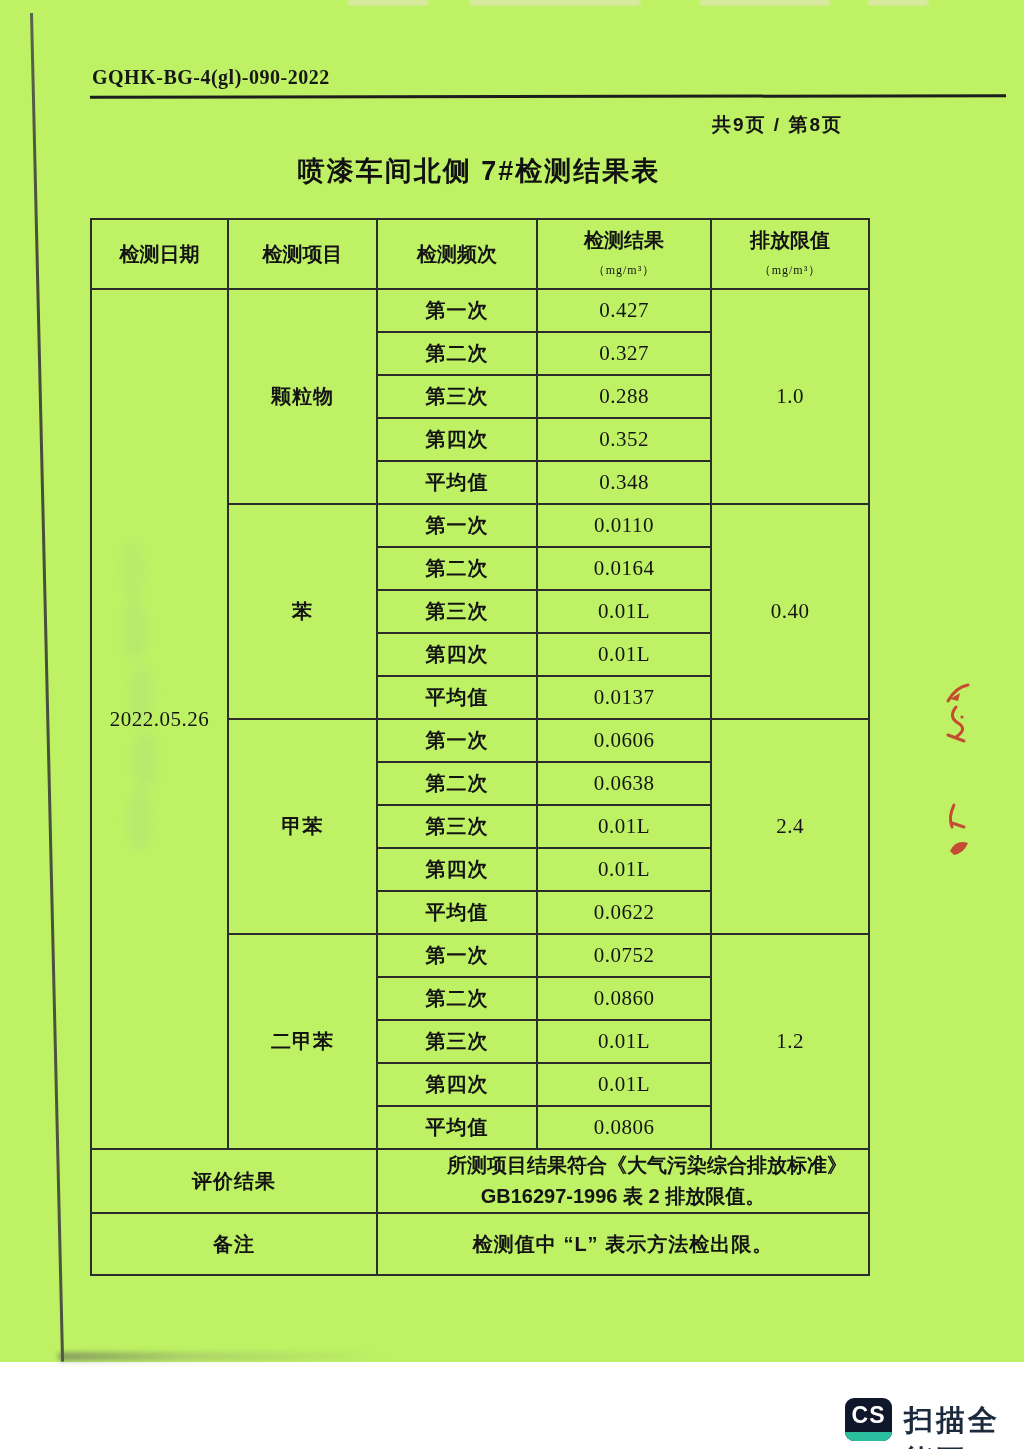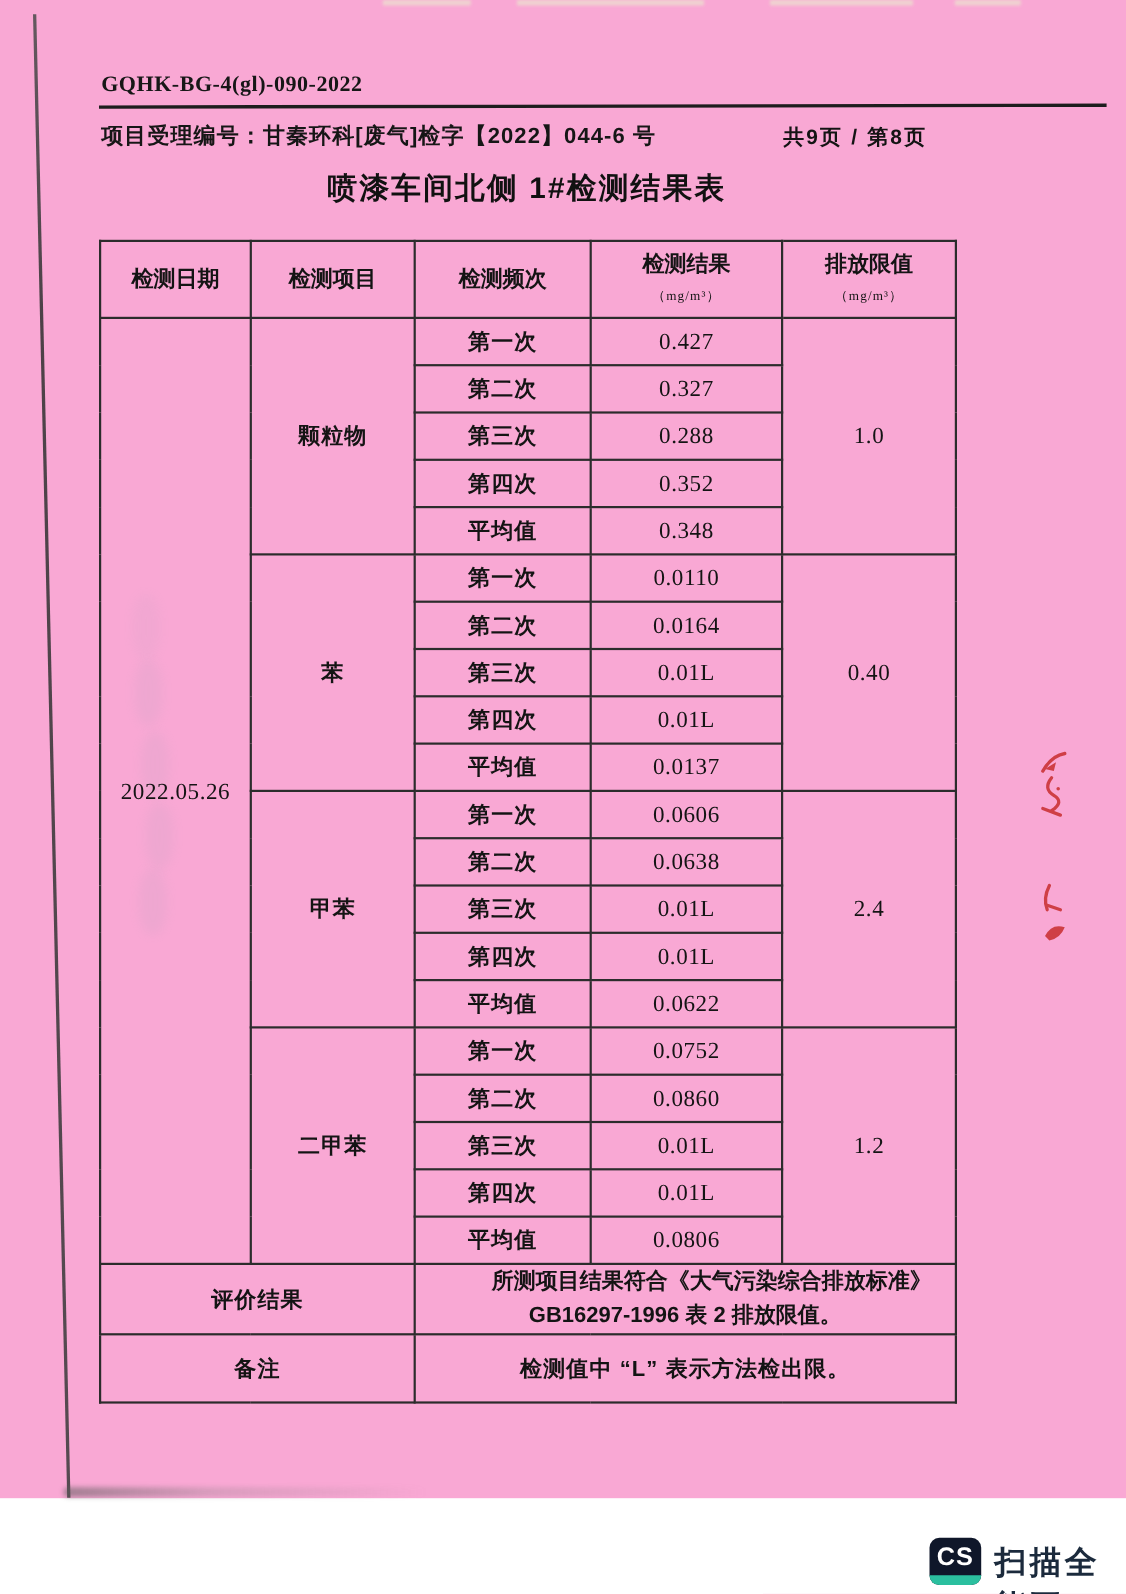--- a/index.html
+++ b/index.html
@@ -1,20 +1,20 @@
 <!DOCTYPE html>
 <html><head>
 <meta charset="utf-8">
 <style>
   html,body{margin:0;padding:0;}
   body{
     width:1024px;height:1449px;position:relative;background:#ffffff;
     font-family:"Liberation Sans", sans-serif;color:#141414;overflow:hidden;
   }
-  .paper{position:absolute;left:0;top:0;width:1024px;height:1362px;background:#f9a8d4;}
+  .paper{position:absolute;left:0;top:0;width:1024px;height:1362px;background:#bef264;}
   
   .edge-line{position:absolute;left:30px;top:13px;width:3px;height:1349px;
     background:linear-gradient(to bottom,#4a4a4a,#2f2f2f 20%,#3a3a3a);
     transform:rotate(-1.32deg);transform-origin:top left;opacity:.85;}
   .bottom-edge{position:absolute;left:58px;top:1352px;width:330px;height:9px;border-radius:4px;
     background:linear-gradient(to right,rgba(90,90,90,.55),rgba(120,120,120,.25) 40%,rgba(150,150,150,0));
     filter:blur(2.5px);}
   .top-smudge{position:absolute;top:0;height:5px;background:#ece4cf;opacity:.7;filter:blur(1.5px);}
   .stamp-blob{position:absolute;width:26px;height:60px;border-radius:45%;
     background:#93a0b4;opacity:.10;filter:blur(5px);}
@@ -67,23 +67,22 @@
   <div class="top-smudge" style="left:700px;width:130px;"></div>
   <div class="top-smudge" style="left:868px;width:60px;"></div>
   <div class="stamp-blob" style="left:120px;top:540px;opacity:.07;"></div>
   <div class="stamp-blob" style="left:122px;top:600px;"></div>
   <div class="stamp-blob" style="left:128px;top:665px;"></div>
   <div class="stamp-blob" style="left:132px;top:730px;"></div>
   <div class="stamp-blob" style="left:126px;top:790px;"></div>
 
   <div class="doc-code">GQHK-BG-4(gl)-090-2022</div>
   <div class="rule"></div>
-  <div class="acceptance">项目受理编号：甘秦环科[废气]检字【2022】044-6 号</div>
   <div class="page-ind">共9页 / 第8页</div>
-  <div class="title">喷漆车间北侧 1#检测结果表</div>
+  <div class="title">喷漆车间北侧 7#检测结果表</div>
 
   <table class="results">
     <colgroup>
       <col style="width:137px">
         <col style="width:149px">
         <col style="width:160px">
       <col style="width:174px">
         <col style="width:158px">
     </colgroup>
     <tbody>

